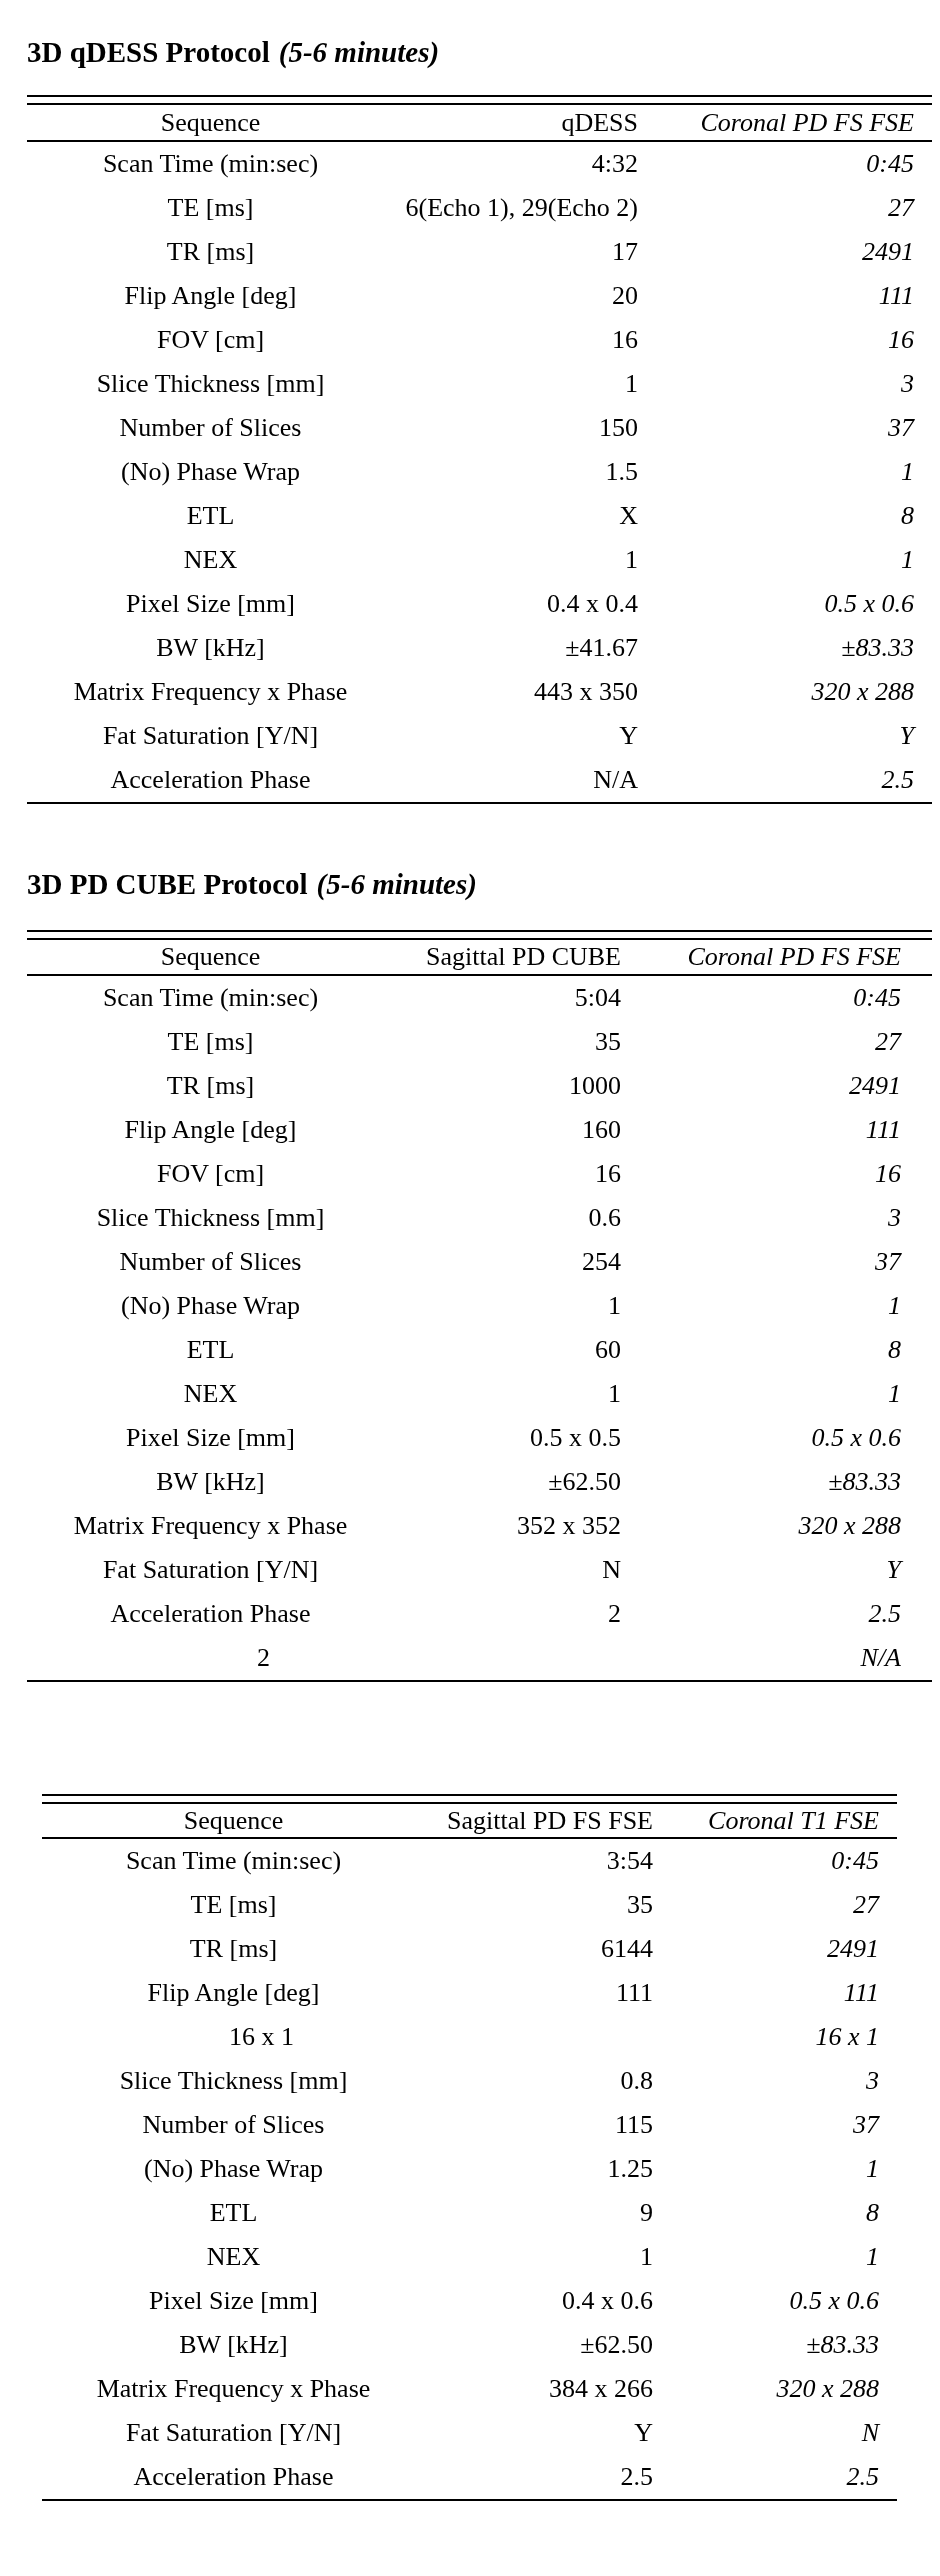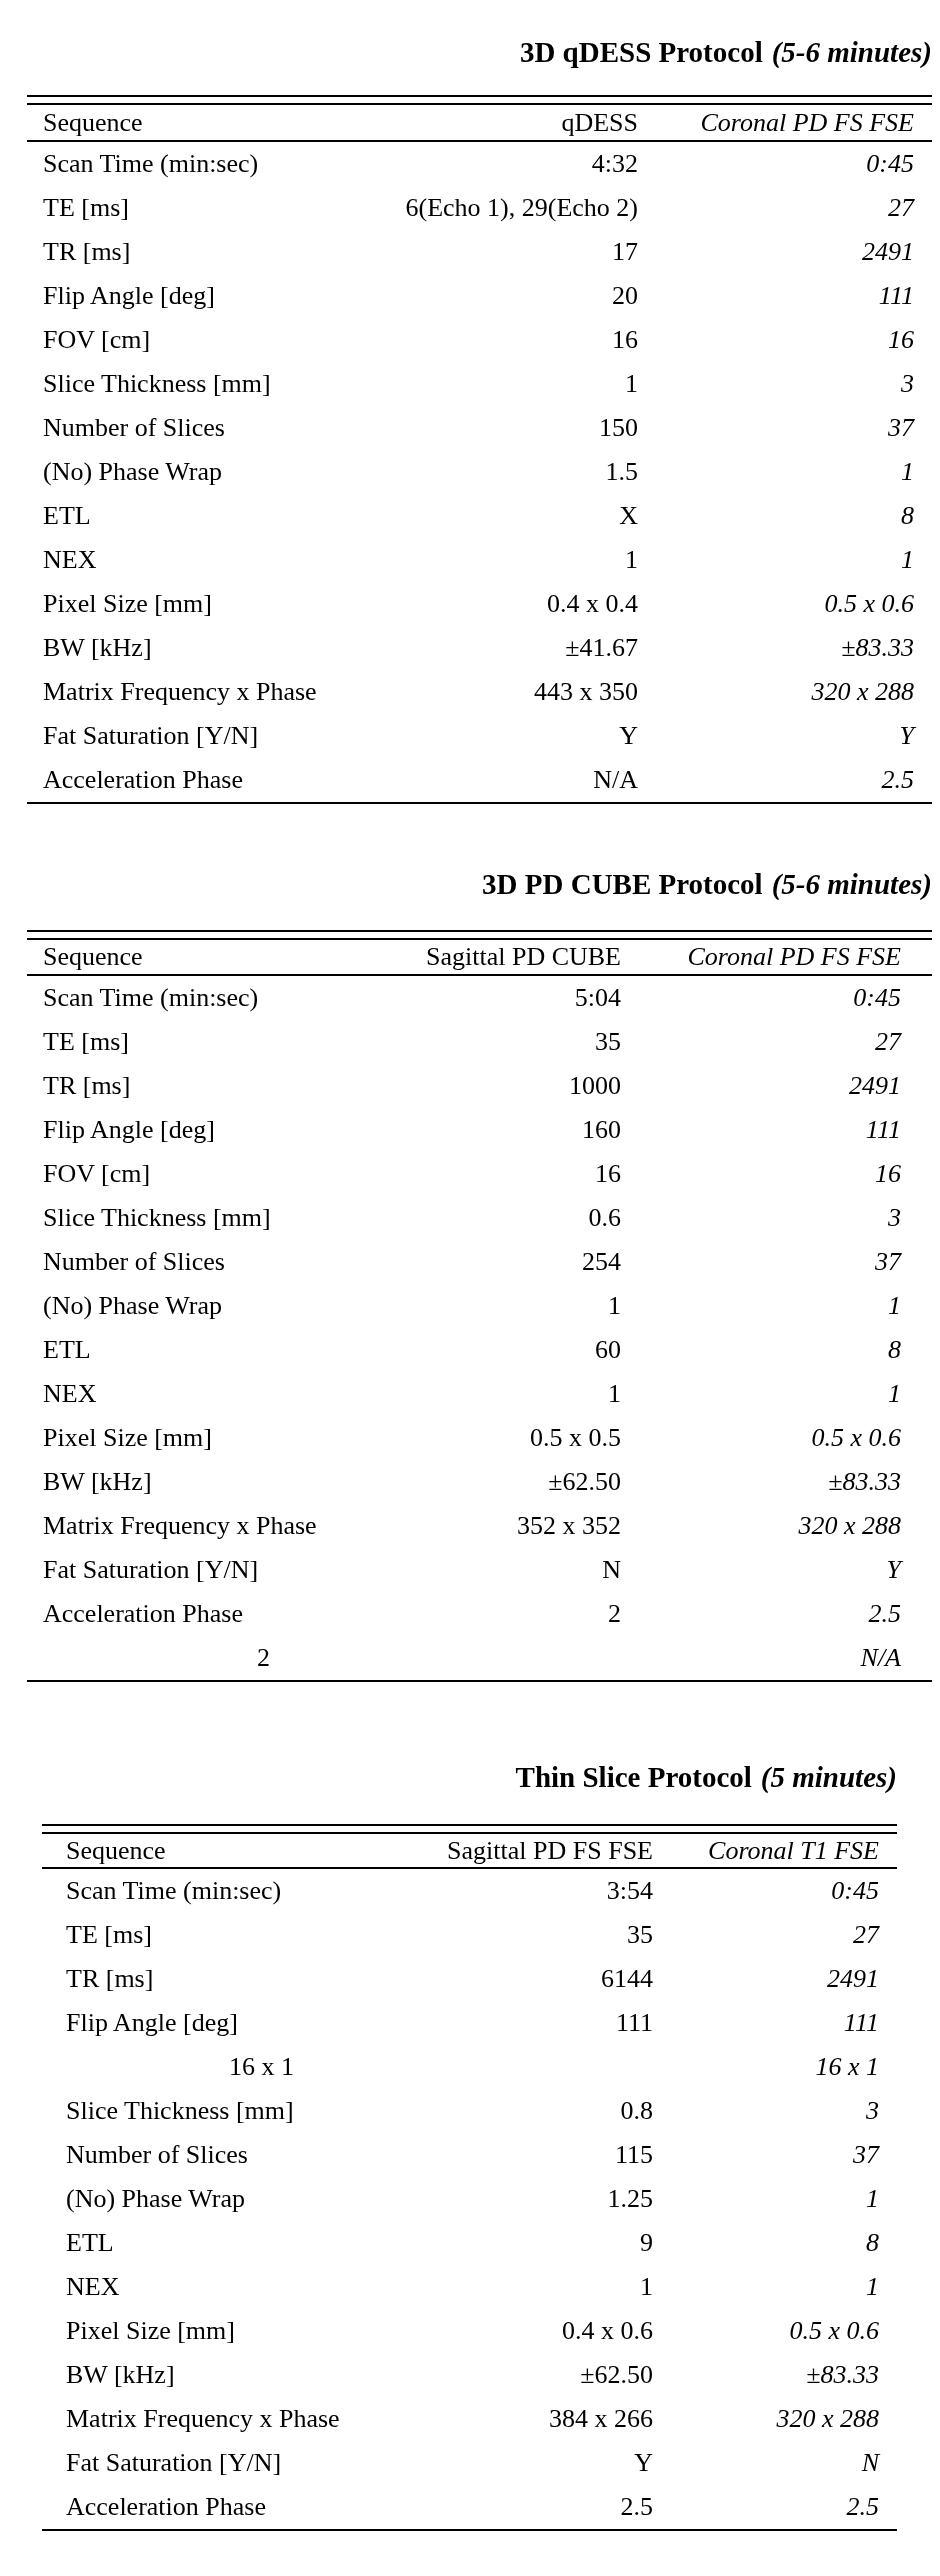--- a/index.html
+++ b/index.html
@@ -12,30 +12,30 @@
     overflow:hidden;
   }
   .tbl { position:absolute; }
   
   #t0 { top:37px;   left:27px; width:905px; --w12:611px; --c3pad:18px; --c1pad:16px; --rowh:44px; --hdrh:35px; --sp:28px; }
   
   #t1 { top:869px;  left:27px; width:905px; --w12:594px; --c3pad:31px; --c1pad:16px; --rowh:44px; --hdrh:34px; --sp:31px; }
   
   #t2 { top:1762px; left:42px; width:855px; --w12:611px; --c3pad:18px; --c1pad:24px; --rowh:44px; --hdrh:33px; --sp:32px; }
 
-  .title { height:30px; line-height:30px; text-align:right; font-size:29px; font-weight:bold; white-space:nowrap; }
+  .title { height:30px; line-height:30px; text-align:left; font-size:29px; font-weight:bold; white-space:nowrap; }
   .t-note { font-style:italic; margin-left:9px; }
   .spacer { height:var(--sp); }
   .rule2 { height:10px; box-sizing:border-box; border-top:2px solid #000; border-bottom:2px solid #000; }
   .rule  { height:0; border-top:2px solid #000; }
   .hdr, .row { display:flex; align-items:center; font-size:26px; white-space:nowrap; }
   .hdr { height:var(--hdrh); }
   .row { height:var(--rowh); }
   .c  { overflow:visible; }
-  .c1 { flex:0 0 auto; width:335px; padding-left:var(--c1pad); text-align:left; }
+  .c1 { flex:0 0 auto; width:335px; padding-left:var(--c1pad); text-align:center; }
   .c2 { flex:0 0 auto; width:calc(var(--w12) - 335px - var(--c1pad)); text-align:right; }
   .c3 { flex:1 1 auto; text-align:right; padding-right:var(--c3pad);font-style:italic; }
 </style>
 </head>
 <body>
 
 <section class="tbl" id="t0">
   <div class="title"><span class="t-main">3D qDESS Protocol</span><span class="t-note">(5-6 minutes)</span></div>
   <div class="spacer"></div>
   <div class="rule2"></div>
@@ -213,21 +213,20 @@
       </div>
       <div class="row">
         <div class="c c2">2</div>
         <div class="c c3">N/A</div>
       </div>
     </div>
   <div class="rule"></div>
 </section>
 
 <section class="tbl" id="t2">
-  <div class="title"><span class="t-main">Thin Slice Protocol</span><span class="t-note">(5 minutes)</span></div>
   <div class="spacer"></div>
   <div class="rule2"></div>
   <div class="hdr">
       <div class="c c1">Sequence</div>
       <div class="c c2">Sagittal PD FS FSE</div>
       <div class="c c3">Coronal T1 FSE</div>
     </div>
   <div class="rule"></div>
   <div class="rows">
       <div class="row">

